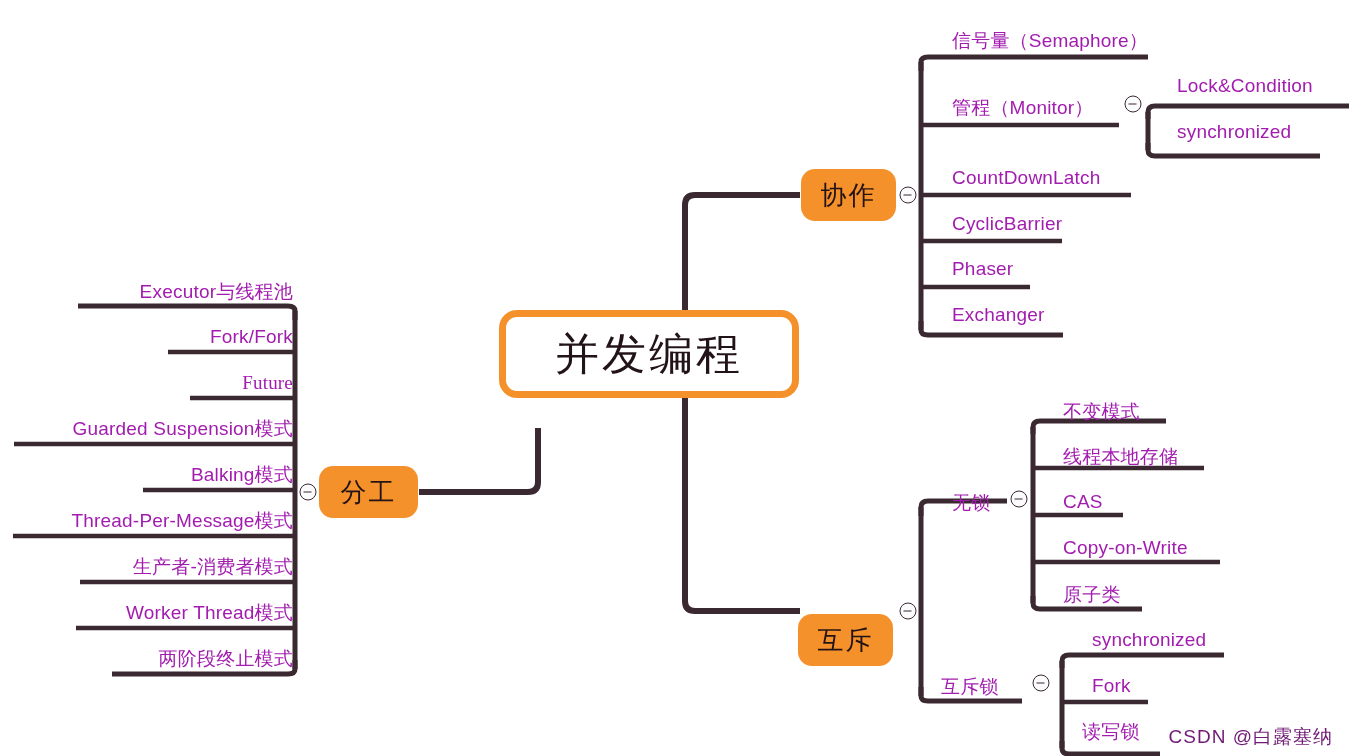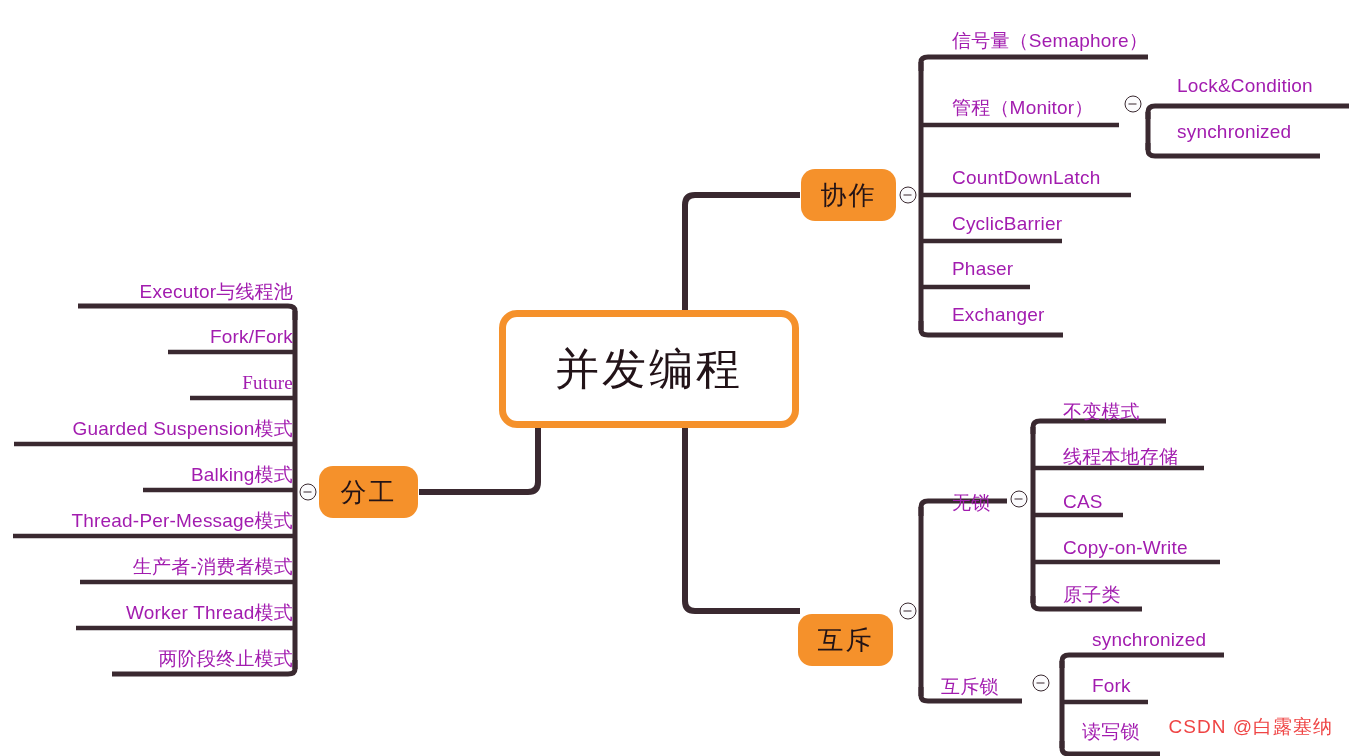--- a/index.html
+++ b/index.html
@@ -43,21 +43,21 @@
     text-align: left;
     transform: translate(0, -50%);
   }
 
   
   #center-node {
     position: absolute;
     left: 499px;
     top: 310px;
     width: 300px;
-    height: 118px;
+    height: 88px;
     box-sizing: border-box;
     border: 7px solid #F5912B;
     border-radius: 18px;
     background: #ffffff;
     display: flex;
     align-items: center;
     justify-content: center;
   }
   #center-node .txt {
     color: #221318;
@@ -98,22 +98,22 @@
     top: 6.6px;
     width: 7.5px;
     height: 1.6px;
     background: #3a2930;
   }
 
   
   #watermark {
     position: absolute;
     right: 16px;
-    bottom: 16px;
-    color: #ef4444;
+    bottom: 6px;
+    color: #701a75;
     font-size: 19px;
     letter-spacing: 1px;
     white-space: nowrap;
   }
 </style>
 </head>
 <body>
 
 <div id="canvas">
 

